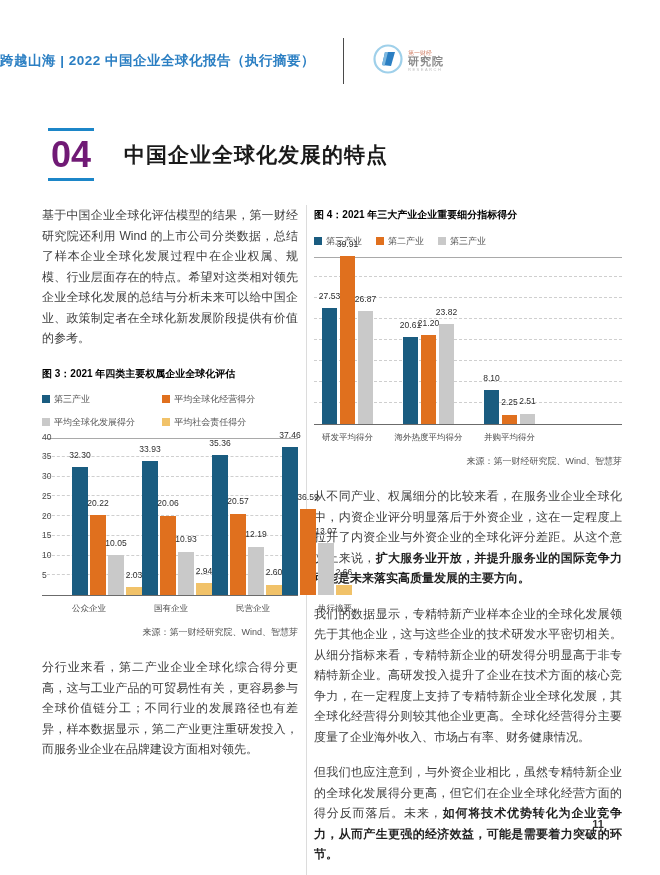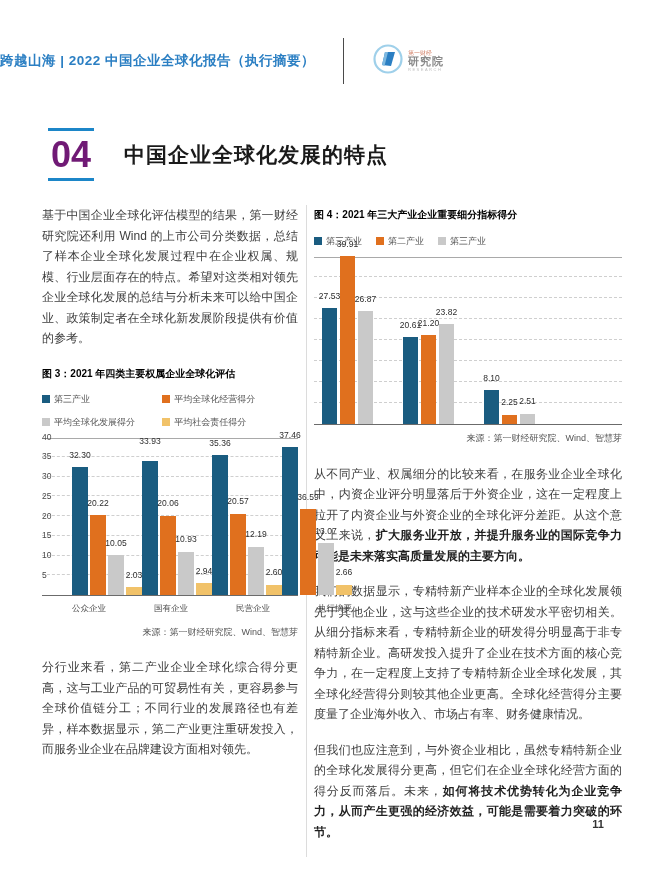--- a/index.html
+++ b/index.html
@@ -155,21 +155,21 @@
                   <span class="vlab" style="bottom: 41.7px;">10.05</span>
                   <div class="bar" style="height: 39.7px; background: rgb(201, 201, 201);"></div>
                 </div>
                 <div class="barw">
                   <span class="vlab" style="bottom: 10px;">2.03</span>
                   <div class="bar" style="height: 8px; background: rgb(241, 194, 105);"></div>
                 </div>
               </div>
               <div class="grp">
                 <div class="barw">
-                  <span class="vlab" style="bottom: 144px;">33.93</span>
+                  <span class="vlab" style="bottom: 136px;">33.93</span>
                   <div class="bar" style="height: 134px; background: rgb(26, 92, 128);"></div>
                 </div>
                 <div class="barw">
                   <span class="vlab" style="bottom: 81.2px;">20.06</span>
                   <div class="bar" style="height: 79.2px; background: rgb(224, 112, 30);"></div>
                 </div>
                 <div class="barw">
                   <span class="vlab" style="bottom: 45.2px;">10.93</span>
                   <div class="bar" style="height: 43.2px; background: rgb(201, 201, 201);"></div>
                 </div>
@@ -293,20 +293,25 @@
                   <span class="vlab" style="bottom: 11.5px;">2.25</span>
                   <div class="bar" style="height: 9.5px; background: rgb(224, 112, 30);"></div>
                 </div>
                 <div class="barw">
                   <span class="vlab" style="bottom: 12.5px;">2.51</span>
                   <div class="bar" style="height: 10.5px; background: rgb(201, 201, 201);"></div>
                 </div>
               </div>
             </div>
           </div>
+        <div class="xlabs">
+            <div class="xlab">研发平均得分</div>
+            <div class="xlab">海外热度平均得分</div>
+            <div class="xlab">并购平均得分</div>
+          </div>
         <div class="c-src">来源：第一财经研究院、Wind、智慧芽</div>
       </div>
 
       <p><span>从不同产业、权属细分的比较来看，在服务业企业全球化中，内资企业评分明显落后于外资企业，这在一定程度上拉开了内资企业与外资企业的全球化评分差距。从这个意义上来说，</span><span class="b">扩大服务业开放，并提升服务业的国际竞争力可能是未来落实高质量发展的主要方向。</span></p>
       <p><span>我们的数据显示，专精特新产业样本企业的全球化发展领先于其他企业，这与这些企业的技术研发水平密切相关。从细分指标来看，专精特新企业的研发得分明显高于非专精特新企业。高研发投入提升了企业在技术方面的核心竞争力，在一定程度上支持了专精特新企业全球化发展，其全球化经营得分则较其他企业更高。全球化经营得分主要度量了企业海外收入、市场占有率、财务健康情况。</span></p>
       <p><span>但我们也应注意到，与外资企业相比，虽然专精特新企业的全球化发展得分更高，但它们在企业全球化经营方面的得分反而落后。未来，</span><span class="b">如何将技术优势转化为企业竞争力，从而产生更强的经济效益，可能是需要着力突破的环节。</span></p>
     </div>
   </div>
 
   <div class="page-num">11</div>

